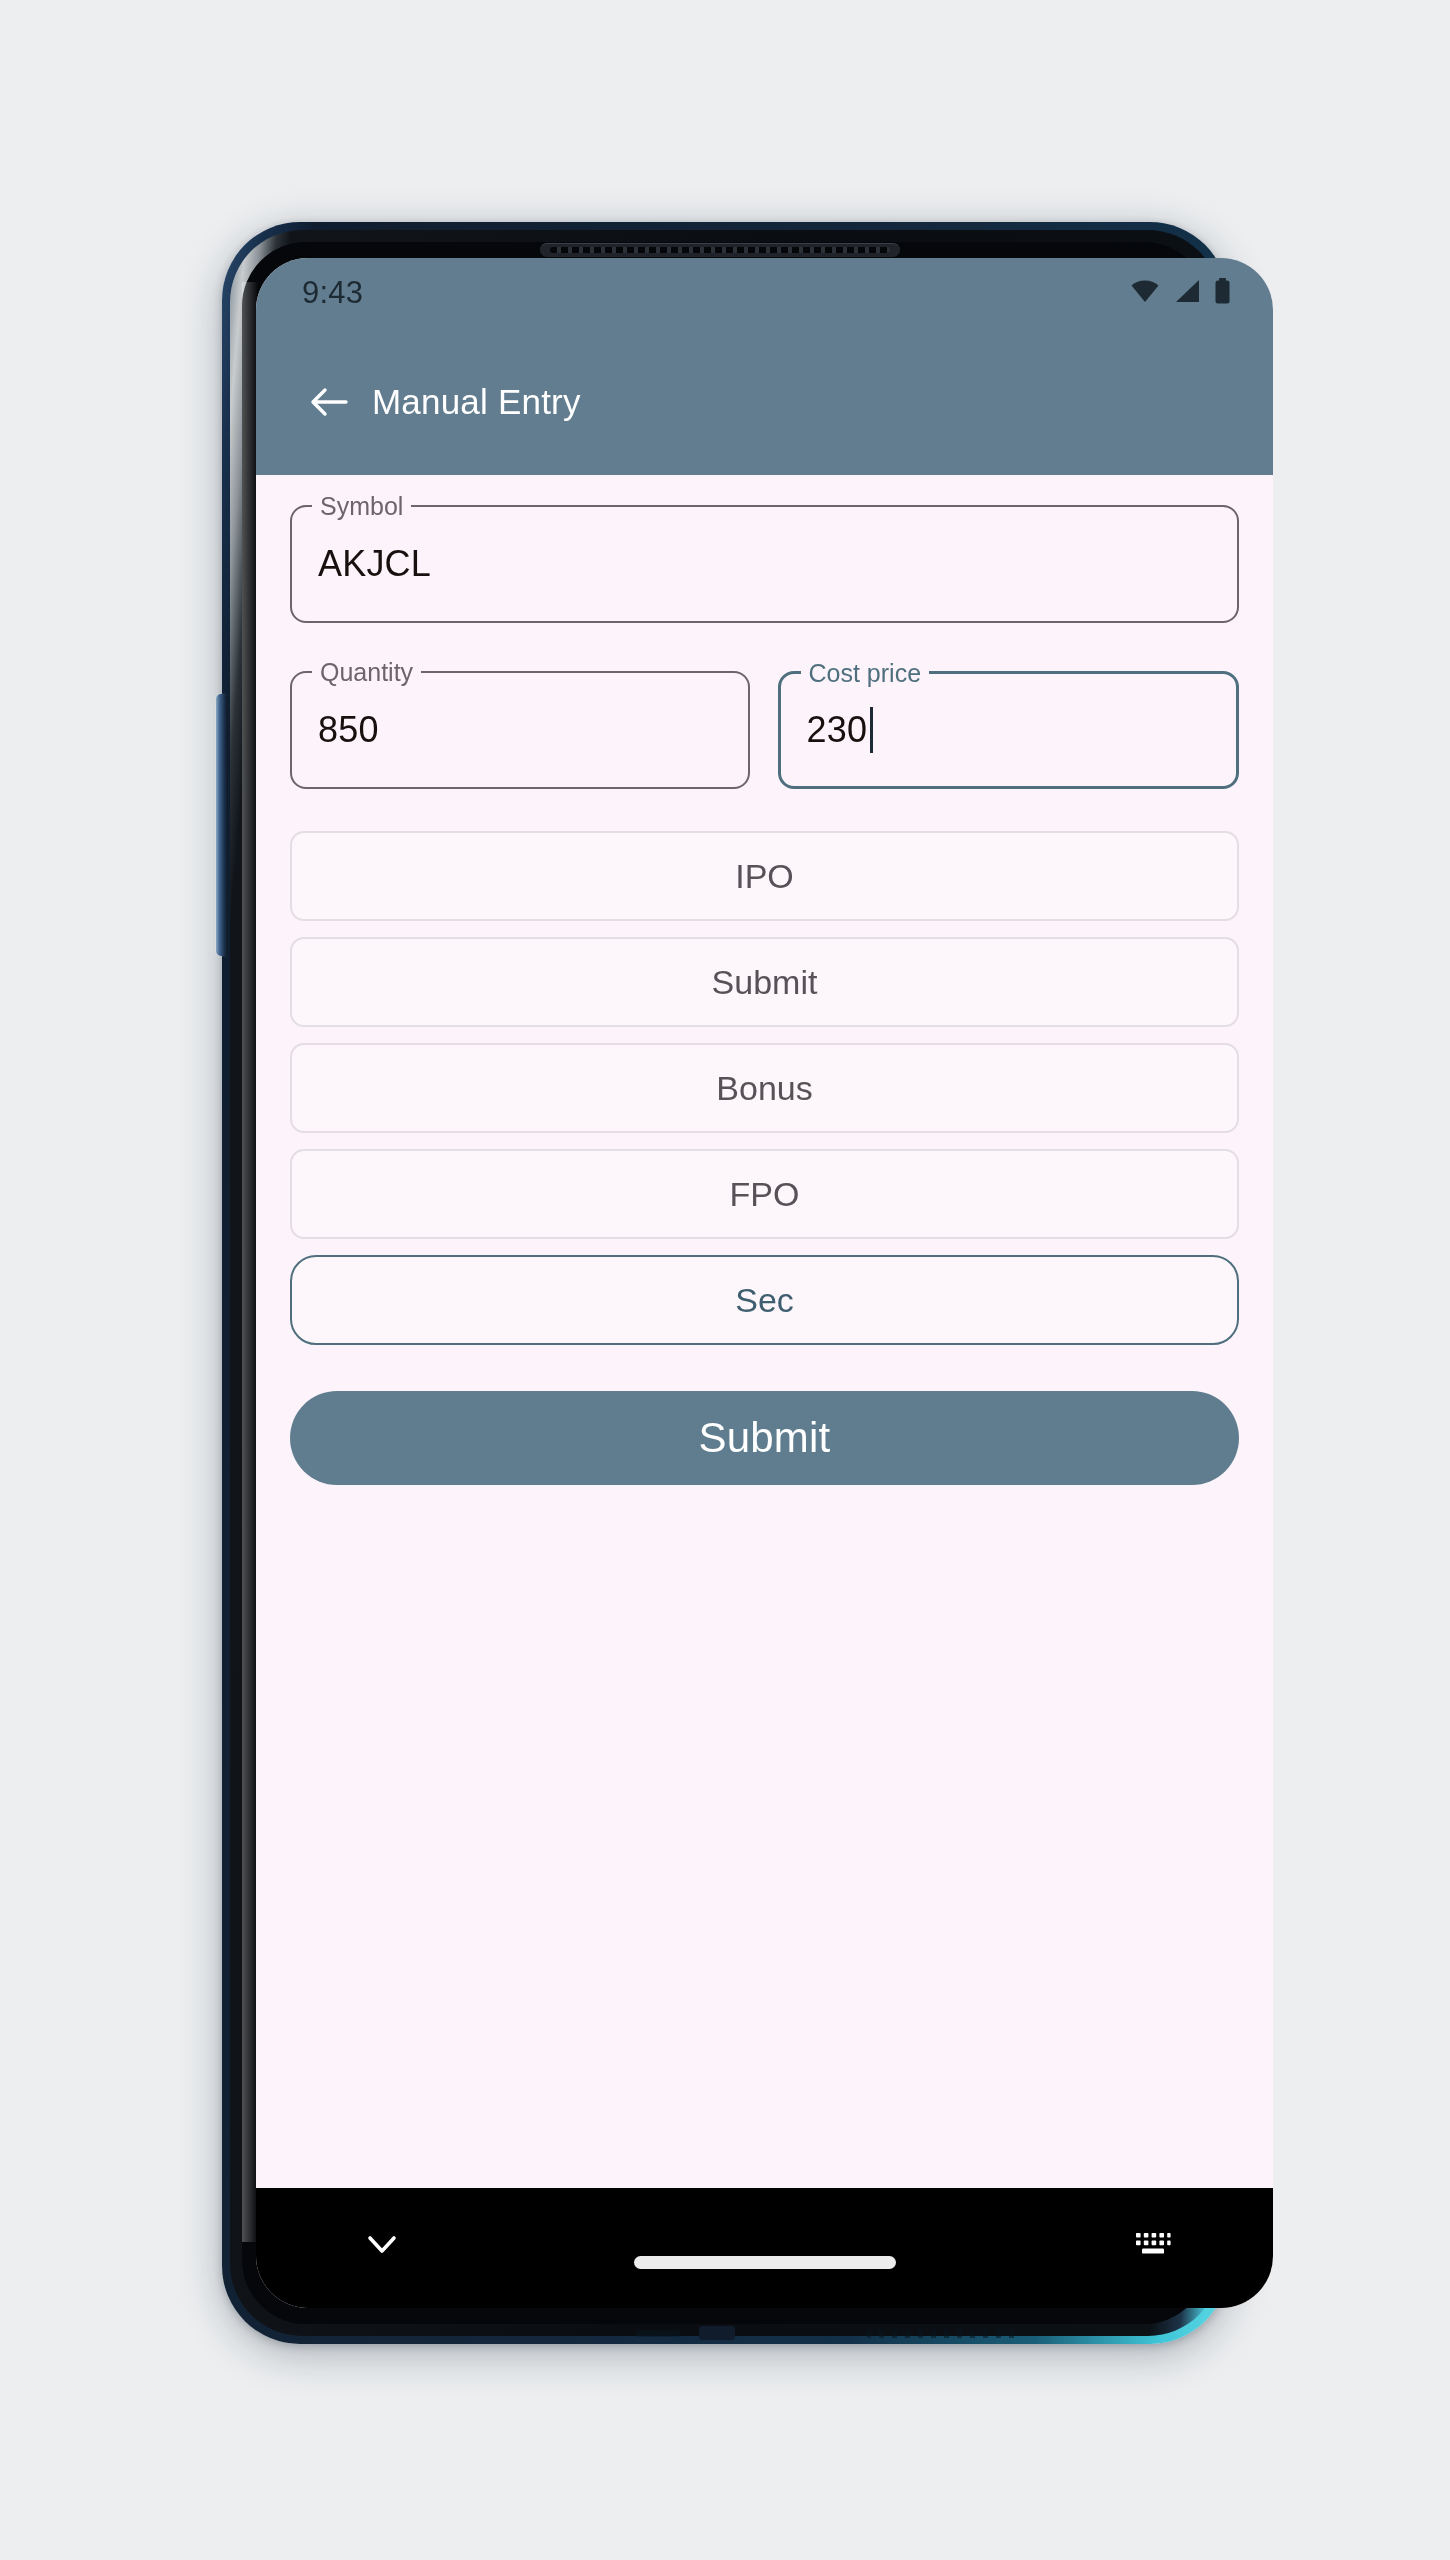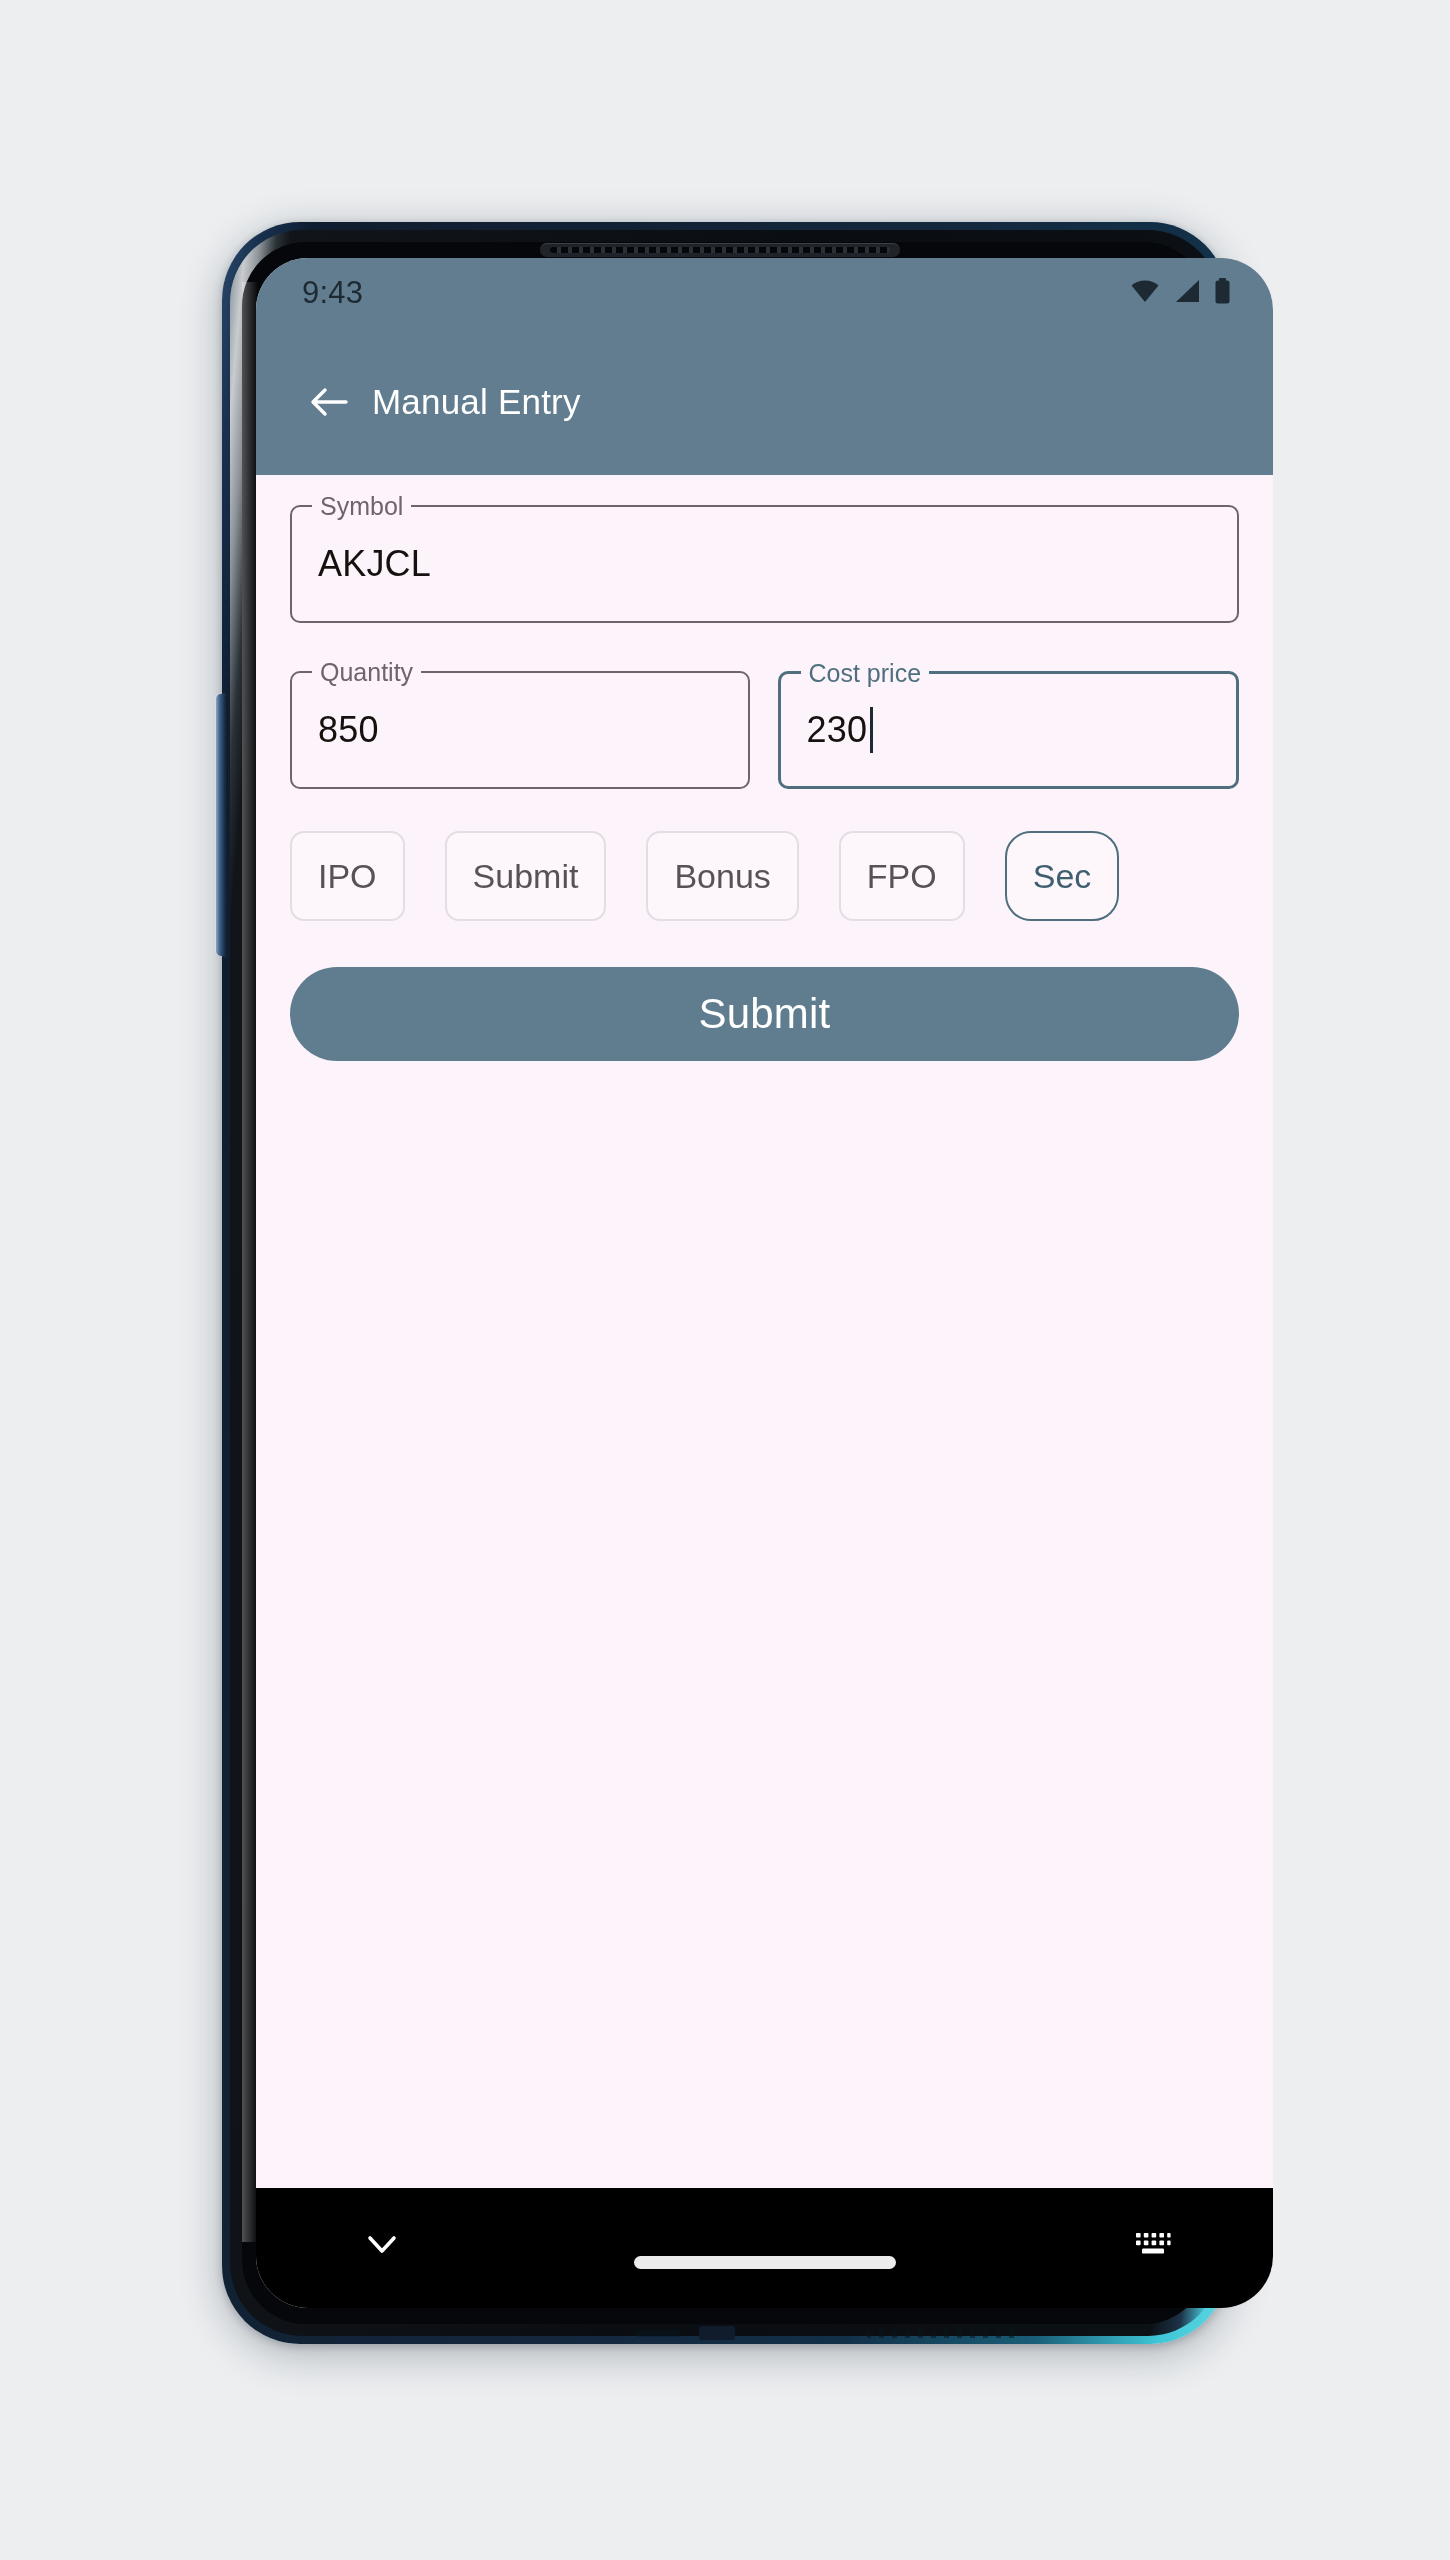--- a/index.html
+++ b/index.html
@@ -230,21 +230,21 @@
     flex: 1 1 auto;
     background: #fcf4fa;
     padding: 30px 34px 0 34px;
     position: relative;
   }
 
   
   .field {
     position: relative;
     border: 2px solid #6f636c;
-    border-radius: 10px;
+    border-radius: 16px;
     height: 118px;
     background: transparent;
     box-sizing: border-box;
     display: flex;
     align-items: center;
     padding: 0 26px;
   }
   .field.focused { border-color: #4f6f7f; border-width: 3px; }
   .field-label {
     position: absolute;
@@ -276,22 +276,23 @@
   #row-two {
     display: flex;
     gap: 28px;
     margin-bottom: 42px;
   }
   #row-two > * { flex: 1 1 0; }
 
   
   #chips-row {
     display: flex;
-    gap: 40px;
+    gap: 16px;
     margin-bottom: 46px;
+    flex-direction: column;
   }
   .chip {
     border: 2px solid #e3dde4;
     border-radius: 14px;
     height: 90px;
     min-width: 0;
     padding: 0 26px;
     display: flex;
     align-items: center;
     justify-content: center;

